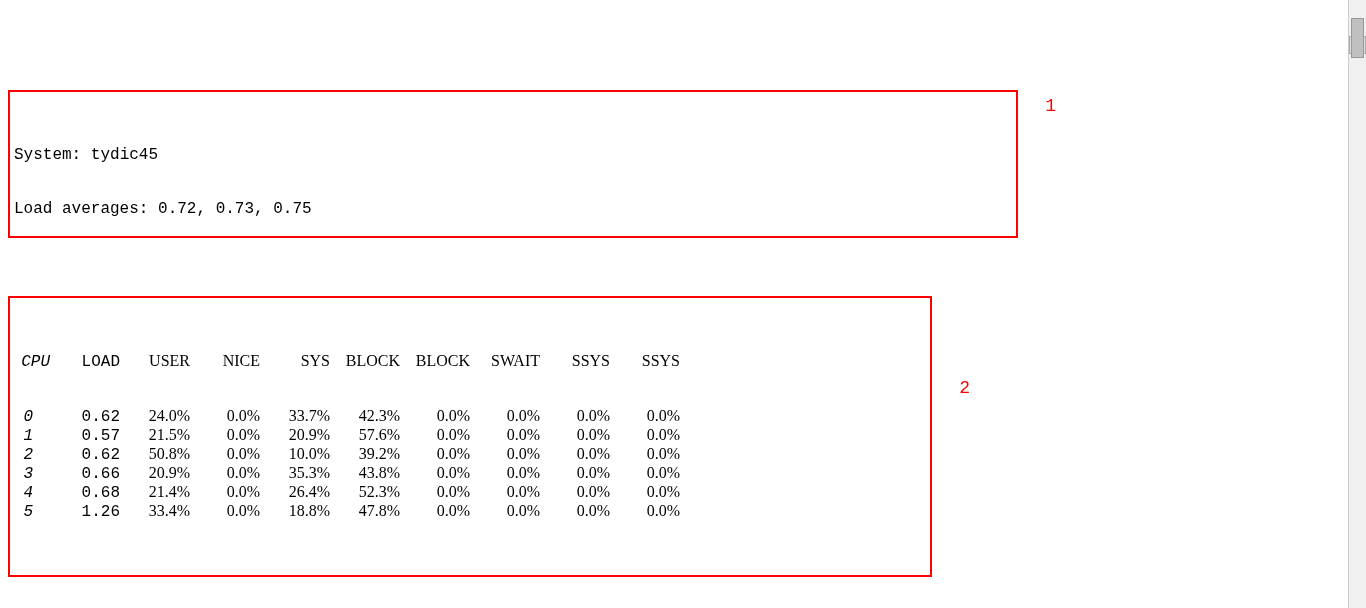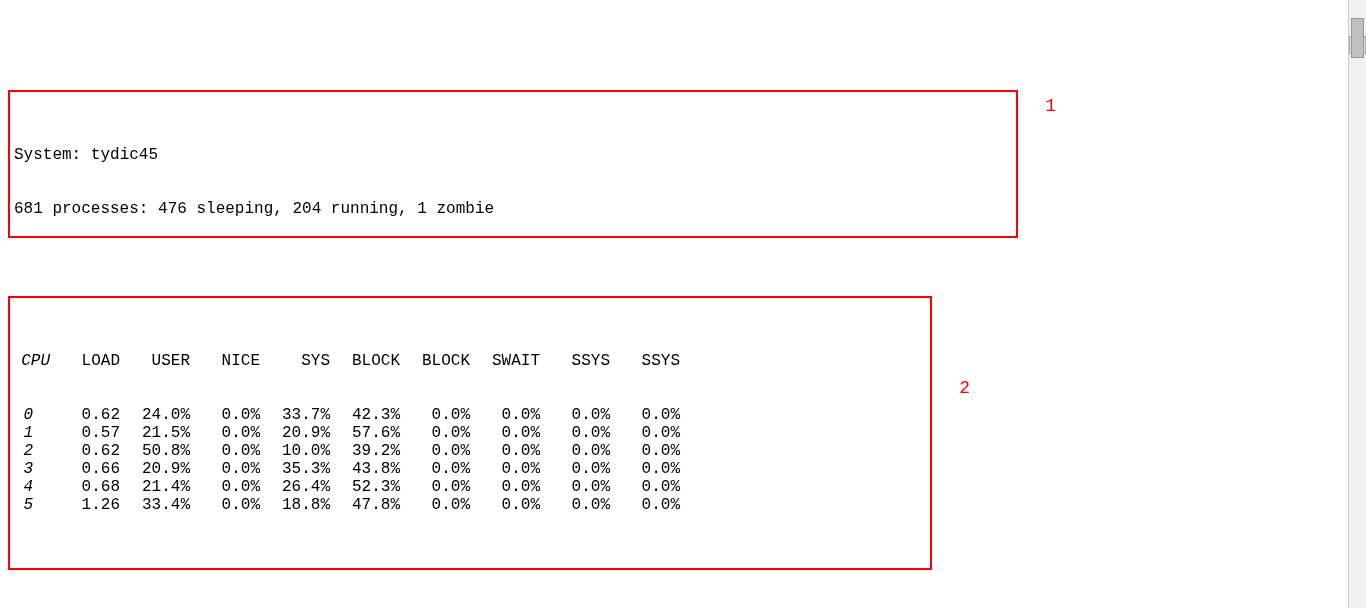--- a/index.html
+++ b/index.html
@@ -22,21 +22,21 @@
       color: #ff0000;
       font-size: 18px;
       font-family: "Courier New", monospace;
     }
     .box1 { width: 1010px; }
     .box2 { width: 924px; }
     .sysline { display: flex; width: 100%; }
     .cpuhead span, .cpurow span, .prochead span, .procrow span { display: inline-block; text-align: right; }
     .c-cpu { width: 36px; text-align: left; font-style: italic; }
     .c-load { width: 70px; padding-left: 6px; }
-    .c-pct { width: 70px; }
+    .c-pct { width: 70px; font-family: Liberation Serif, serif; }
     .scrollbar {
       position: absolute;
       right: 0; top: 0; bottom: 0; width: 18px;
       background: #f0f0f0;
       border-left: 1px solid #ccc;
     }
     .scrollbtn {
       height: 18px; background: #e0e0e0;
       border: 1px solid #aaa;
       display: flex; align-items: center; justify-content: center;
@@ -51,21 +51,21 @@
 <body>
 
 
 
 
 <div class="box box1">
   <span class="annot" style="top:4px; right:-40px;">1</span>
   <div class="sysline">
     <span><span>System:</span> <span>tydic45</span></span>
   </div>
-  <div>681 processes: 476 sleeping, 204 running, 1 zombie</div>
+  <div><span>Load averages:</span> <span>0.72, 0.73, 0.75</span></div>
 </div>
 
 
 <div class="box box2">
   <span class="annot" style="top:80px; right:-40px;">2</span>
   <div class="cpuhead" id="cpu-head"><span class="c-cpu">CPU</span><span class="c-load">LOAD</span><span class="c-pct">USER</span><span class="c-pct">NICE</span><span class="c-pct">SYS</span><span class="c-pct">BLOCK</span><span class="c-pct">BLOCK</span><span class="c-pct">SWAIT</span><span class="c-pct">SSYS</span><span class="c-pct">SSYS</span></div>
   <div id="cpu-body"><div class="cpurow"><span class="c-cpu" style="text-align: left;"> 0</span><span class="c-load">0.62</span><span class="c-pct">24.0%</span><span class="c-pct">0.0%</span><span class="c-pct">33.7%</span><span class="c-pct">42.3%</span><span class="c-pct">0.0%</span><span class="c-pct">0.0%</span><span class="c-pct">0.0%</span><span class="c-pct">0.0%</span></div><div class="cpurow"><span class="c-cpu" style="text-align: left;"> 1</span><span class="c-load">0.57</span><span class="c-pct">21.5%</span><span class="c-pct">0.0%</span><span class="c-pct">20.9%</span><span class="c-pct">57.6%</span><span class="c-pct">0.0%</span><span class="c-pct">0.0%</span><span class="c-pct">0.0%</span><span class="c-pct">0.0%</span></div><div class="cpurow"><span class="c-cpu" style="text-align: left;"> 2</span><span class="c-load">0.62</span><span class="c-pct">50.8%</span><span class="c-pct">0.0%</span><span class="c-pct">10.0%</span><span class="c-pct">39.2%</span><span class="c-pct">0.0%</span><span class="c-pct">0.0%</span><span class="c-pct">0.0%</span><span class="c-pct">0.0%</span></div><div class="cpurow"><span class="c-cpu" style="text-align: left;"> 3</span><span class="c-load">0.66</span><span class="c-pct">20.9%</span><span class="c-pct">0.0%</span><span class="c-pct">35.3%</span><span class="c-pct">43.8%</span><span class="c-pct">0.0%</span><span class="c-pct">0.0%</span><span class="c-pct">0.0%</span><span class="c-pct">0.0%</span></div><div class="cpurow"><span class="c-cpu" style="text-align: left;"> 4</span><span class="c-load">0.68</span><span class="c-pct">21.4%</span><span class="c-pct">0.0%</span><span class="c-pct">26.4%</span><span class="c-pct">52.3%</span><span class="c-pct">0.0%</span><span class="c-pct">0.0%</span><span class="c-pct">0.0%</span><span class="c-pct">0.0%</span></div><div class="cpurow"><span class="c-cpu" style="text-align: left;"> 5</span><span class="c-load">1.26</span><span class="c-pct">33.4%</span><span class="c-pct">0.0%</span><span class="c-pct">18.8%</span><span class="c-pct">47.8%</span><span class="c-pct">0.0%</span><span class="c-pct">0.0%</span><span class="c-pct">0.0%</span><span class="c-pct">0.0%</span></div></div>
   
   
 </div>

